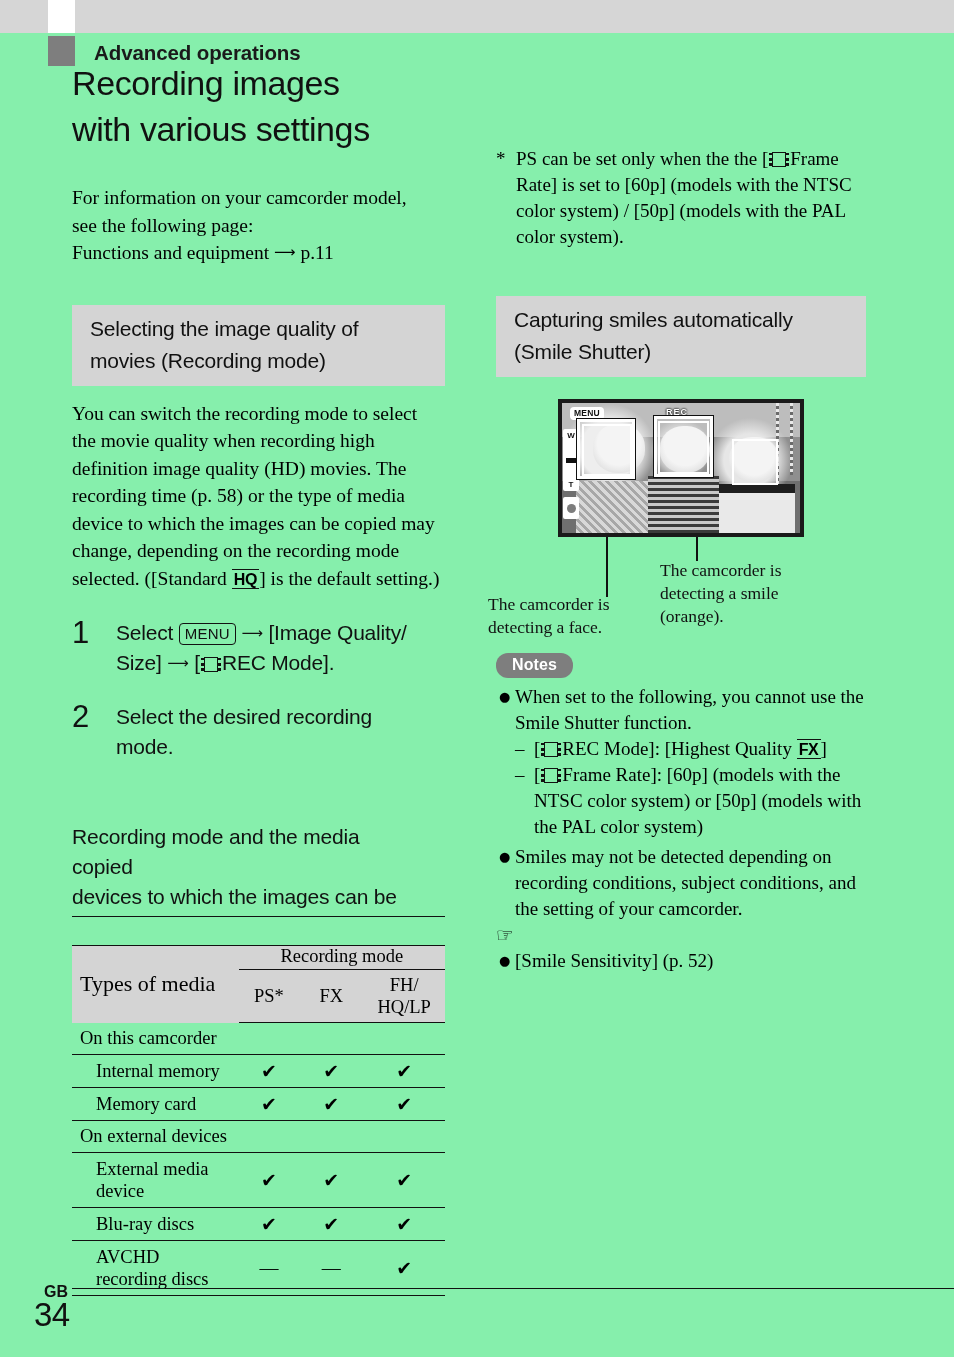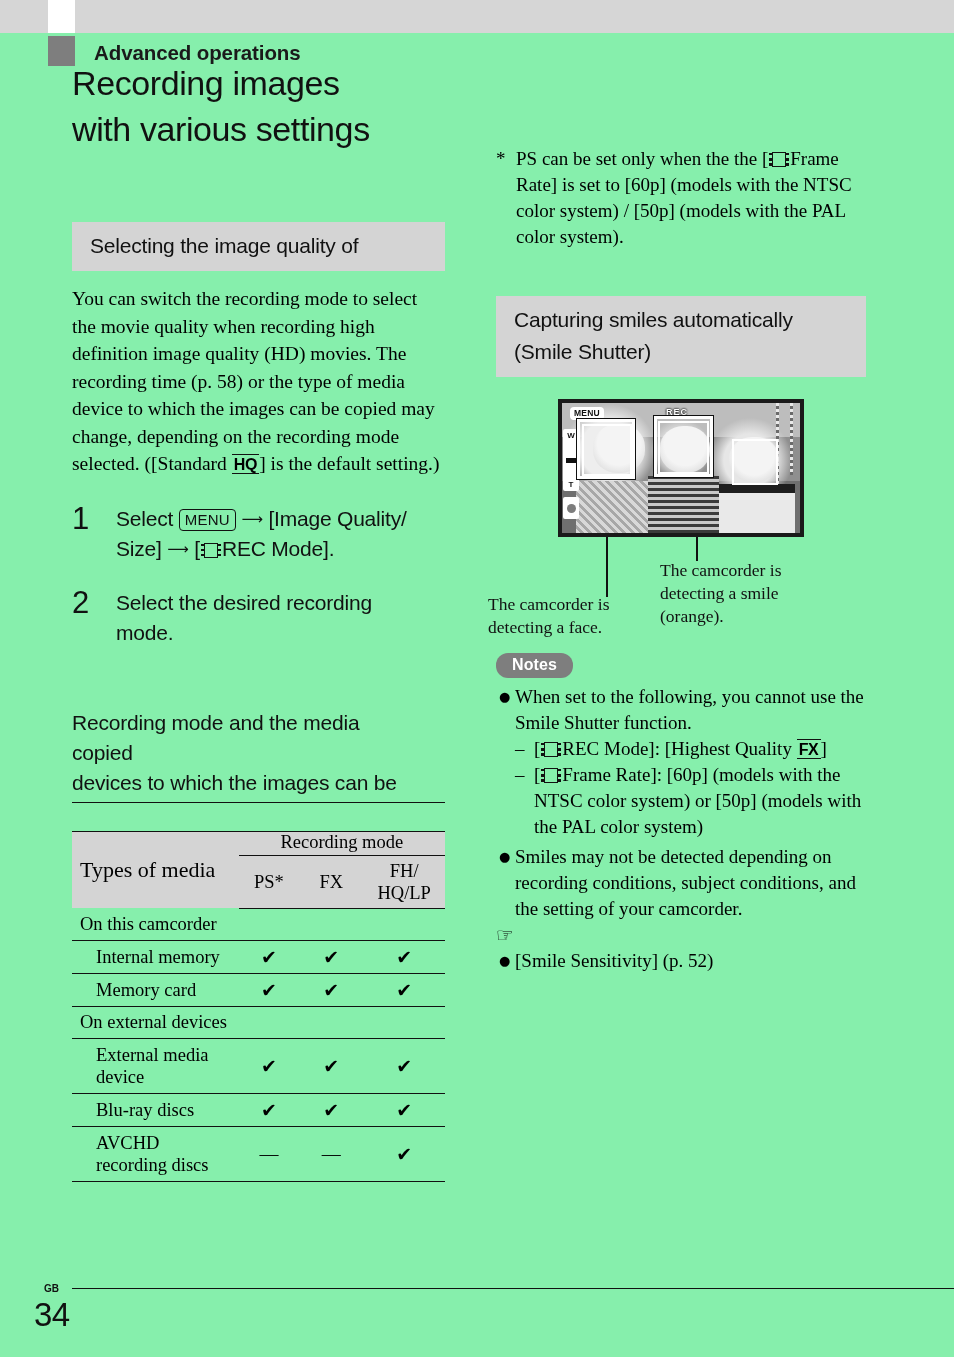--- a/index.html
+++ b/index.html
@@ -450,21 +450,21 @@
   .footer-rule {
     position: absolute;
     left: 72px; top: 1288px;
     width: 882px;
     border-top: 1.8px solid #111;
   }
   .folio-gb {
     position: absolute;
     left: 44px; top: 1283px;
     font-family: "Liberation Sans", sans-serif;
-    font-size: 10px;
+    font-size: 16px;
     font-weight: bold;
     color: #111;
   }
   .folio-num {
     position: absolute;
     left: 34px; top: 1296px;
     font-family: "Liberation Sans", sans-serif;
     font-size: 33px;
     font-weight: normal;
     color: #111;
@@ -481,23 +481,29 @@
   <div class="chapter-square"></div>
 
   <div class="chapter-label">Advanced operations</div>
   <div class="page-title">
     <div>Recording images</div>
     <div>with various settings</div>
   </div>
 
   <div class="col-left">
 
+    <p class="body-p intro">
+      <span>For information on your camcorder model,</span><br>
+      <span>see the following page:</span><br>
+      <span><span>Functions and equipment</span> <span class="arrow">⟶</span> <span>p.11</span></span>
+    </p>
 
     <div class="sec-head" style="margin-top:38px;">
       <div>Selecting the image quality of</div>
+      <div>movies (Recording mode)</div>
     </div>
 
     <p class="body-p" style="margin-top:14px;">
       <span>You can switch the recording mode to select the movie quality when recording high definition image quality (HD) movies. The recording time (p. 58) or the type of media device to which the images can be copied may change, depending on the recording mode selected. ([Standard</span>
       <span class="mode-tag">HQ</span><span>] is the default setting.)</span>
     </p>
 
     <div class="step" style="margin-top:26px;">
       <div class="step-num">1</div>
       <div class="step-text">

